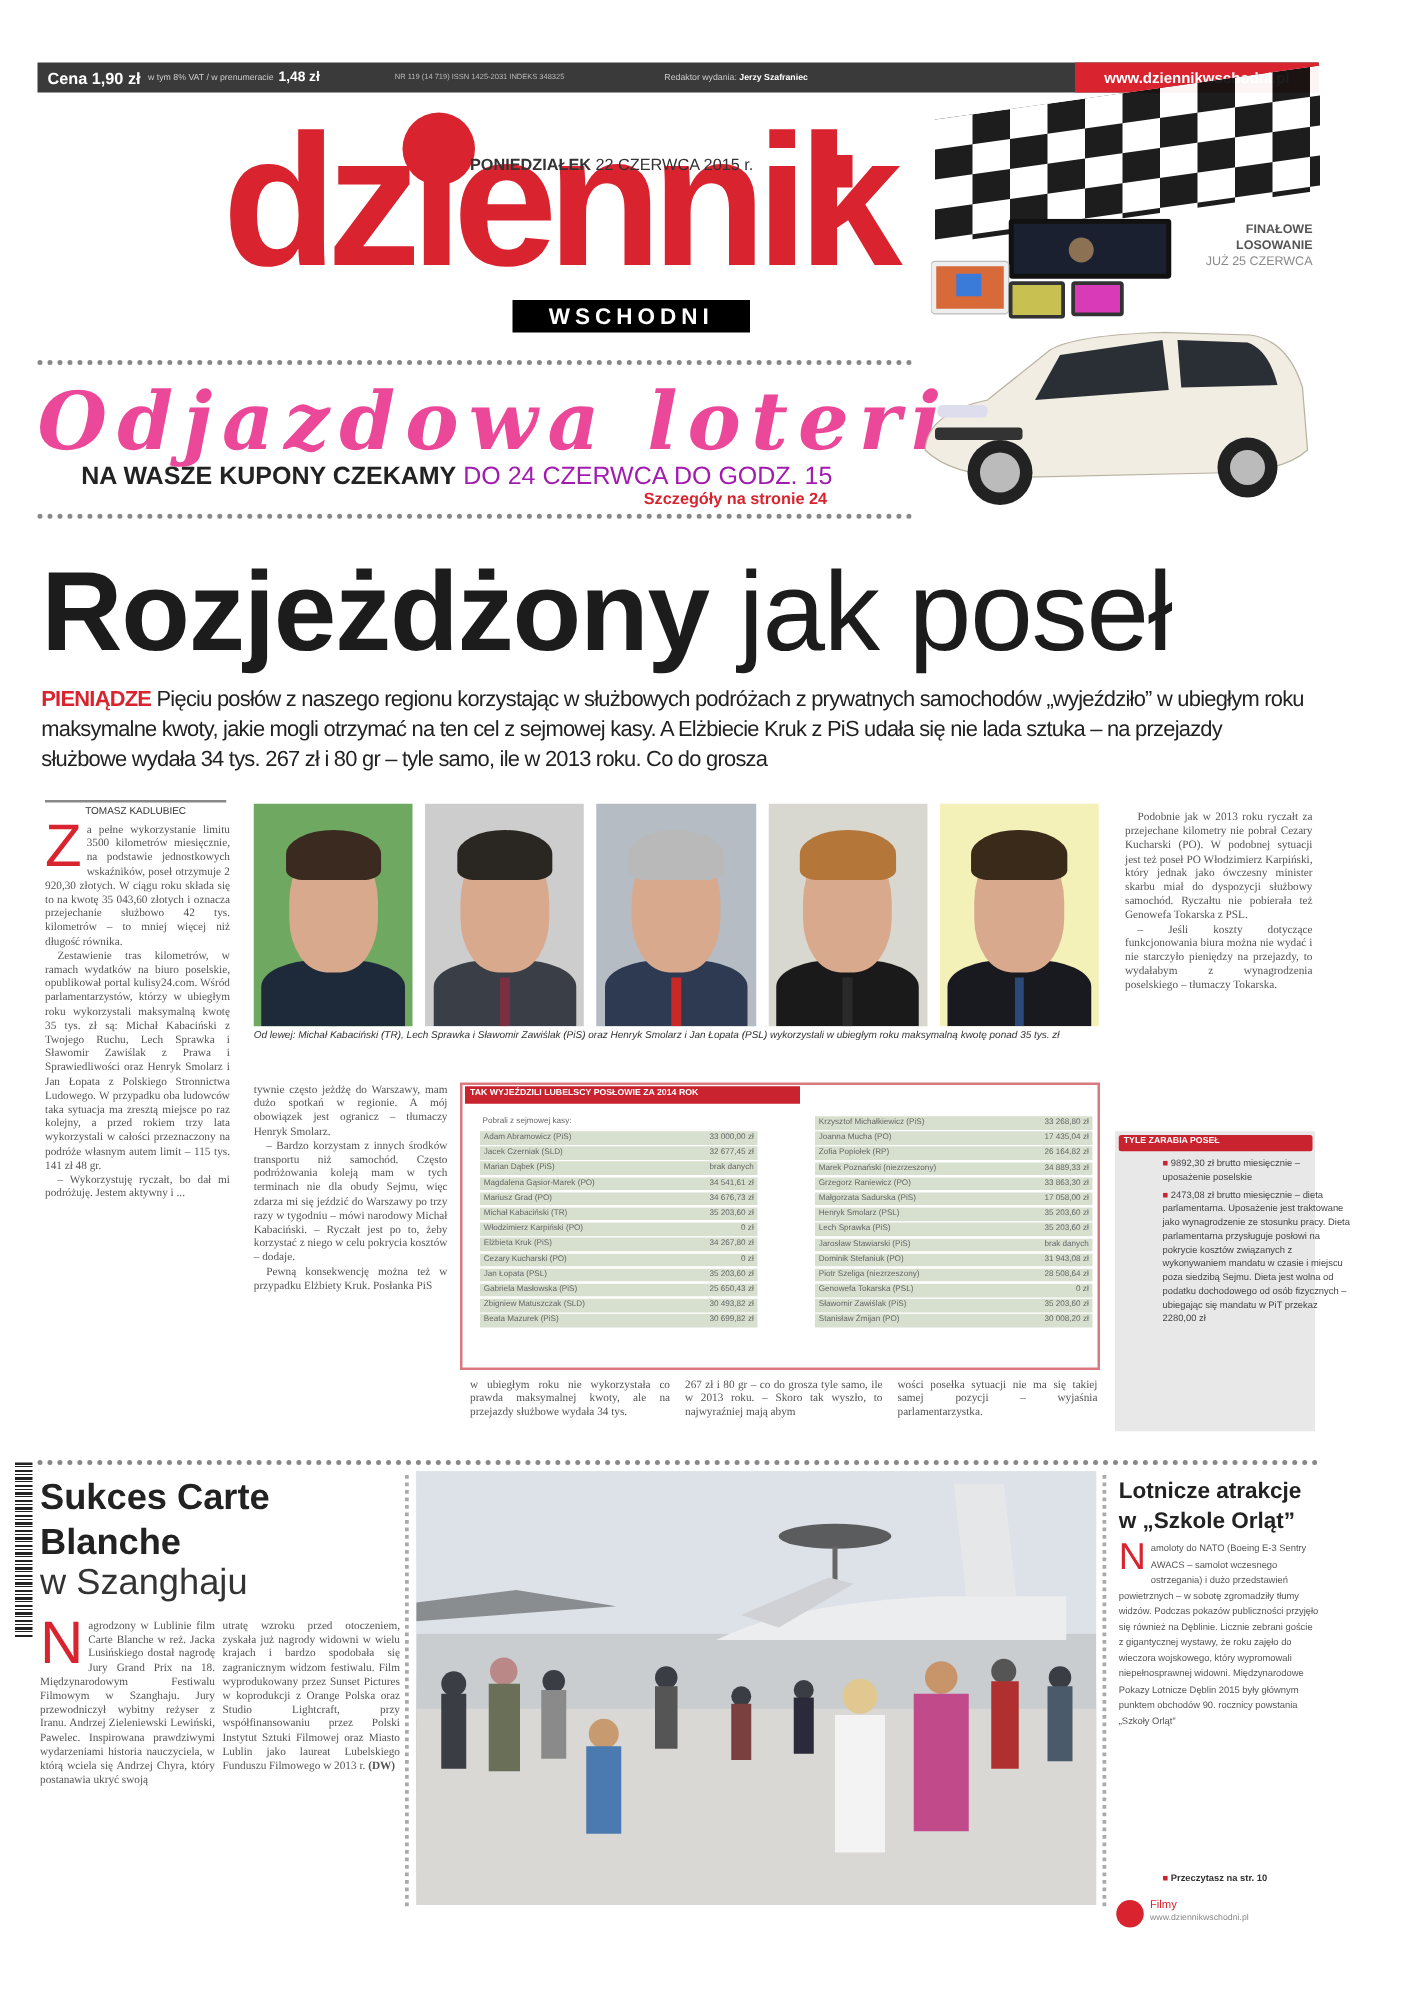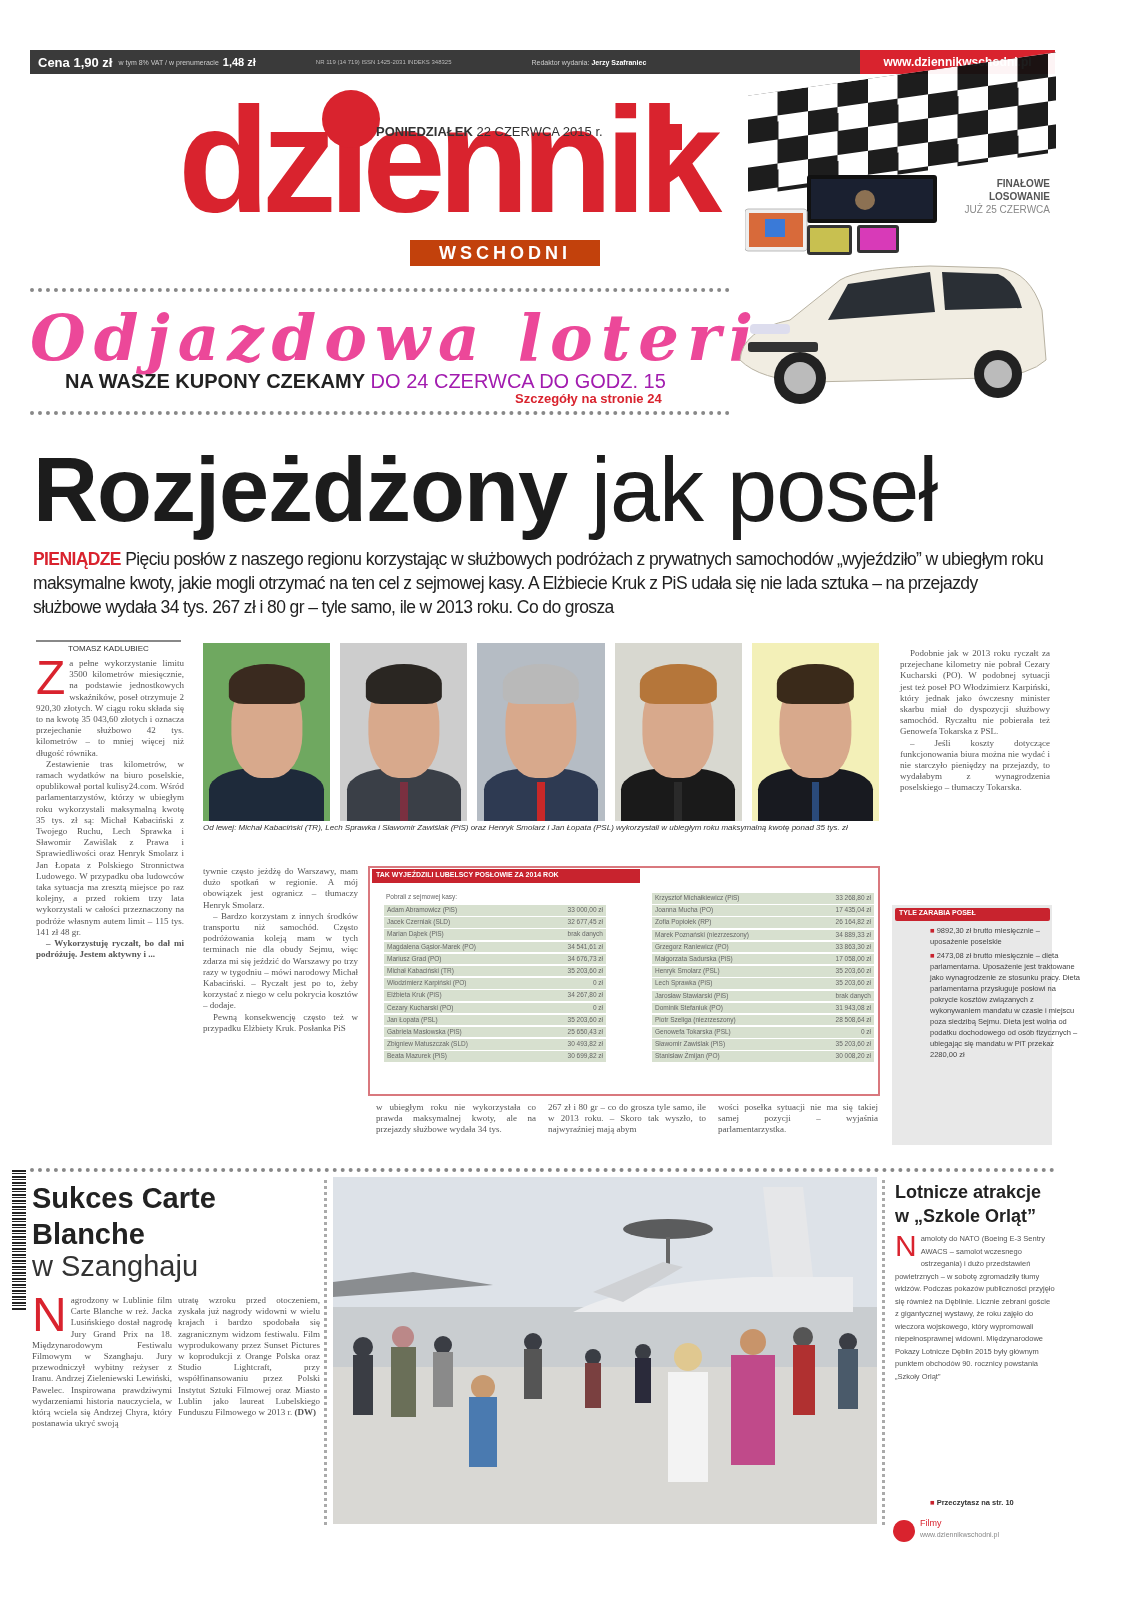--- a/index.html
+++ b/index.html
@@ -8,21 +8,21 @@
   .topbar { left: 30px; top: 50px; width: 1025px; height: 24px; background: #3a3a3a; display: flex; align-items: center; }
   .topbar .price { color: #fff; font-weight: bold; font-size: 13px; padding-left: 8px; }
   .topbar .small { color: #ccc; font-size: 7px; margin-left: 6px; }
   .topbar .price2 { color: #fff; font-weight: bold; font-size: 11px; margin-left: 4px; }
   .topbar .meta { color: #bbb; font-size: 6px; margin-left: 60px; }
   .topbar .editor { color: #ccc; font-size: 7px; margin-left: 80px; }
   .topbar .editor b { color: #fff; }
   .topbar .url { margin-left: auto; background: #d9232e; color: #fff; height: 24px; width: 195px; font-size: 12px; display: flex; align-items: center; justify-content: center; font-weight: bold; }
   .logo { left: 178px; top: 85px; font-family: "Liberation Sans", sans-serif; font-size: 150px; font-weight: bold; color: #d9232e; letter-spacing: -8px; line-height: 1; }
   .logo-dot { left: 322px; top: 90px; width: 58px; height: 58px; border-radius: 50%; background: #d9232e; }
-  .wschodni { left: 410px; top: 240px; width: 190px; height: 26px; background: #c2410c; color: #fff; font-weight: bold; font-size: 18px; letter-spacing: 4px; display: flex; align-items: center; justify-content: center; }
+  .wschodni { left: 410px; top: 240px; width: 190px; height: 26px; background: #000000; color: #fff; font-weight: bold; font-size: 18px; letter-spacing: 4px; display: flex; align-items: center; justify-content: center; }
   .dateline { left: 376px; top: 124px; font-size: 13px; color: #333; }
   .dateline b { font-weight: bold; }
   .redsq { left: 652px; top: 124px; width: 30px; height: 26px; background: #d9232e; }
   .checker { left: 748px; top: 74px; width: 308px; height: 100px; background-image: repeating-conic-gradient(#111 0 25%, #fff 0 50%); background-size: 60px 48px; transform: skewY(-8deg); opacity: 0.95; }
   .lottery-info { left: 960px; top: 177px; text-align: right; font-size: 10px; line-height: 13px; color: #555; width: 90px; font-weight: bold; }
   .lottery-info .light { font-weight: normal; color: #888; }
   .dots { height: 0; border-top: 4px dotted #888; }
   .odjazd { left: 30px; top: 300px; font-family: "DejaVu Serif", serif; font-style: italic; font-size: 64px; font-weight: bold; letter-spacing: 8px; color: #ec4899; }
   .kupony { left: 65px; top: 370px; font-size: 20px; }
   .kupony b { font-weight: bold; color: #222; }
@@ -121,21 +121,21 @@
 
 <div class="abs headline"><b>Rozjeżdżony</b> <span>jak poseł</span></div>
 
 <div class="abs lead"><span class="kicker">PIENIĄDZE</span> <span>Pięciu posłów z naszego regionu korzystając w służbowych podróżach z prywatnych samochodów „wyjeździło” w ubiegłym roku maksymalne kwoty, jakie mogli otrzymać na ten cel z sejmowej kasy. A Elżbiecie Kruk z PiS udała się nie lada sztuka – na przejazdy służbowe wydała 34 tys. 267 zł i 80 gr – tyle samo, ile w 2013 roku. Co do grosza</span></div>
 
 <div class="abs author">TOMASZ KADLUBIEC</div>
 <div class="abs col" style="left:36px; top:658px; width:148px;">
   <span class="dropcap">Z</span>
   <span>a pełne wykorzystanie limitu 3500 kilometrów miesięcznie, na podstawie jednostkowych wskaźników, poseł otrzymuje 2 920,30 złotych. W ciągu roku składa się to na kwotę 35 043,60 złotych i oznacza przejechanie służbowo 42 tys. kilometrów – to mniej więcej niż długość równika.</span>
   <p style="text-indent:10px;">Zestawienie tras kilometrów, w ramach wydatków na biuro poselskie, opublikował portal kulisy24.com. Wśród parlamentarzystów, którzy w ubiegłym roku wykorzystali maksymalną kwotę 35 tys. zł są: Michał Kabaciński z Twojego Ruchu, Lech Sprawka i Sławomir Zawiślak z Prawa i Sprawiedliwości oraz Henryk Smolarz i Jan Łopata z Polskiego Stronnictwa Ludowego. W przypadku oba ludowców taka sytuacja ma zresztą miejsce po raz kolejny, a przed rokiem trzy lata wykorzystali w całości przeznaczony na podróże własnym autem limit – 115 tys. 141 zł 48 gr.</p>
-  <p style="text-indent:10px;font-weight:bold;">– Wykorzystuję ryczałt, bo dał mi podróżuję. Jestem aktywny i ...</p>
+  <p style="text-indent:10px;">– Wykorzystuję ryczałt, bo dał mi podróżuję. Jestem aktywny i ...</p>
 </div>
 
 <div class="abs photos">
   <div class="photo" style="background:#6fa860">
     <div class="suit" style="background:#1e2a3a"></div>
     <div class="head"></div>
     <div class="hair" style="background:#3a2a1f"></div>
     <div class="tie" style="background:#1e2a3a"></div>
   </div>
   <div class="photo" style="background:#cdcdcd">
@@ -161,21 +161,21 @@
     <div class="head"></div>
     <div class="hair" style="background:#3a2a1a"></div>
     <div class="tie" style="background:#2a4a7a"></div>
   </div>
 </div>
 <div class="abs caption">Od lewej: Michał Kabaciński (TR), Lech Sprawka i Sławomir Zawiślak (PiS) oraz Henryk Smolarz i Jan Łopata (PSL) wykorzystali w ubiegłym roku maksymalną kwotę ponad 35 tys. zł</div>
 
 <div class="abs col" style="left:203px; top:866px; width:155px;">
   <p>tywnie często jeżdżę do Warszawy, mam dużo spotkań w regionie. A mój obowiązek jest ogranicz – tłumaczy Henryk Smolarz.</p>
   <p style="text-indent:10px;">– Bardzo korzystam z innych środków transportu niż samochód. Często podróżowania koleją mam w tych terminach nie dla obudy Sejmu, więc zdarza mi się jeździć do Warszawy po trzy razy w tygodniu – mówi narodowy Michał Kabaciński. – Ryczałt jest po to, żeby korzystać z niego w celu pokrycia kosztów – dodaje.</p>
-  <p style="text-indent:10px;">Pewną konsekwencję często też w przypadku Elżbiety Kruk. Posłanka PiS</p>
+  <p style="text-indent:10px;">Pewną konsekwencję można też w przypadku Elżbiety Kruk. Posłanka PiS</p>
 </div>
 
 <div class="abs table-box"></div>
 <div class="abs table-title">TAK WYJEŹDZILI LUBELSCY POSŁOWIE ZA 2014 ROK</div>
 <div class="abs table-sub">Pobrali z sejmowej kasy:</div>
 <div class="abs tcol" style="left:384px; top:905px;">
   <div class="trow">
       <span>Adam Abramowicz (PiS)</span>
       <span>33 000,00 zł</span>
     </div>

